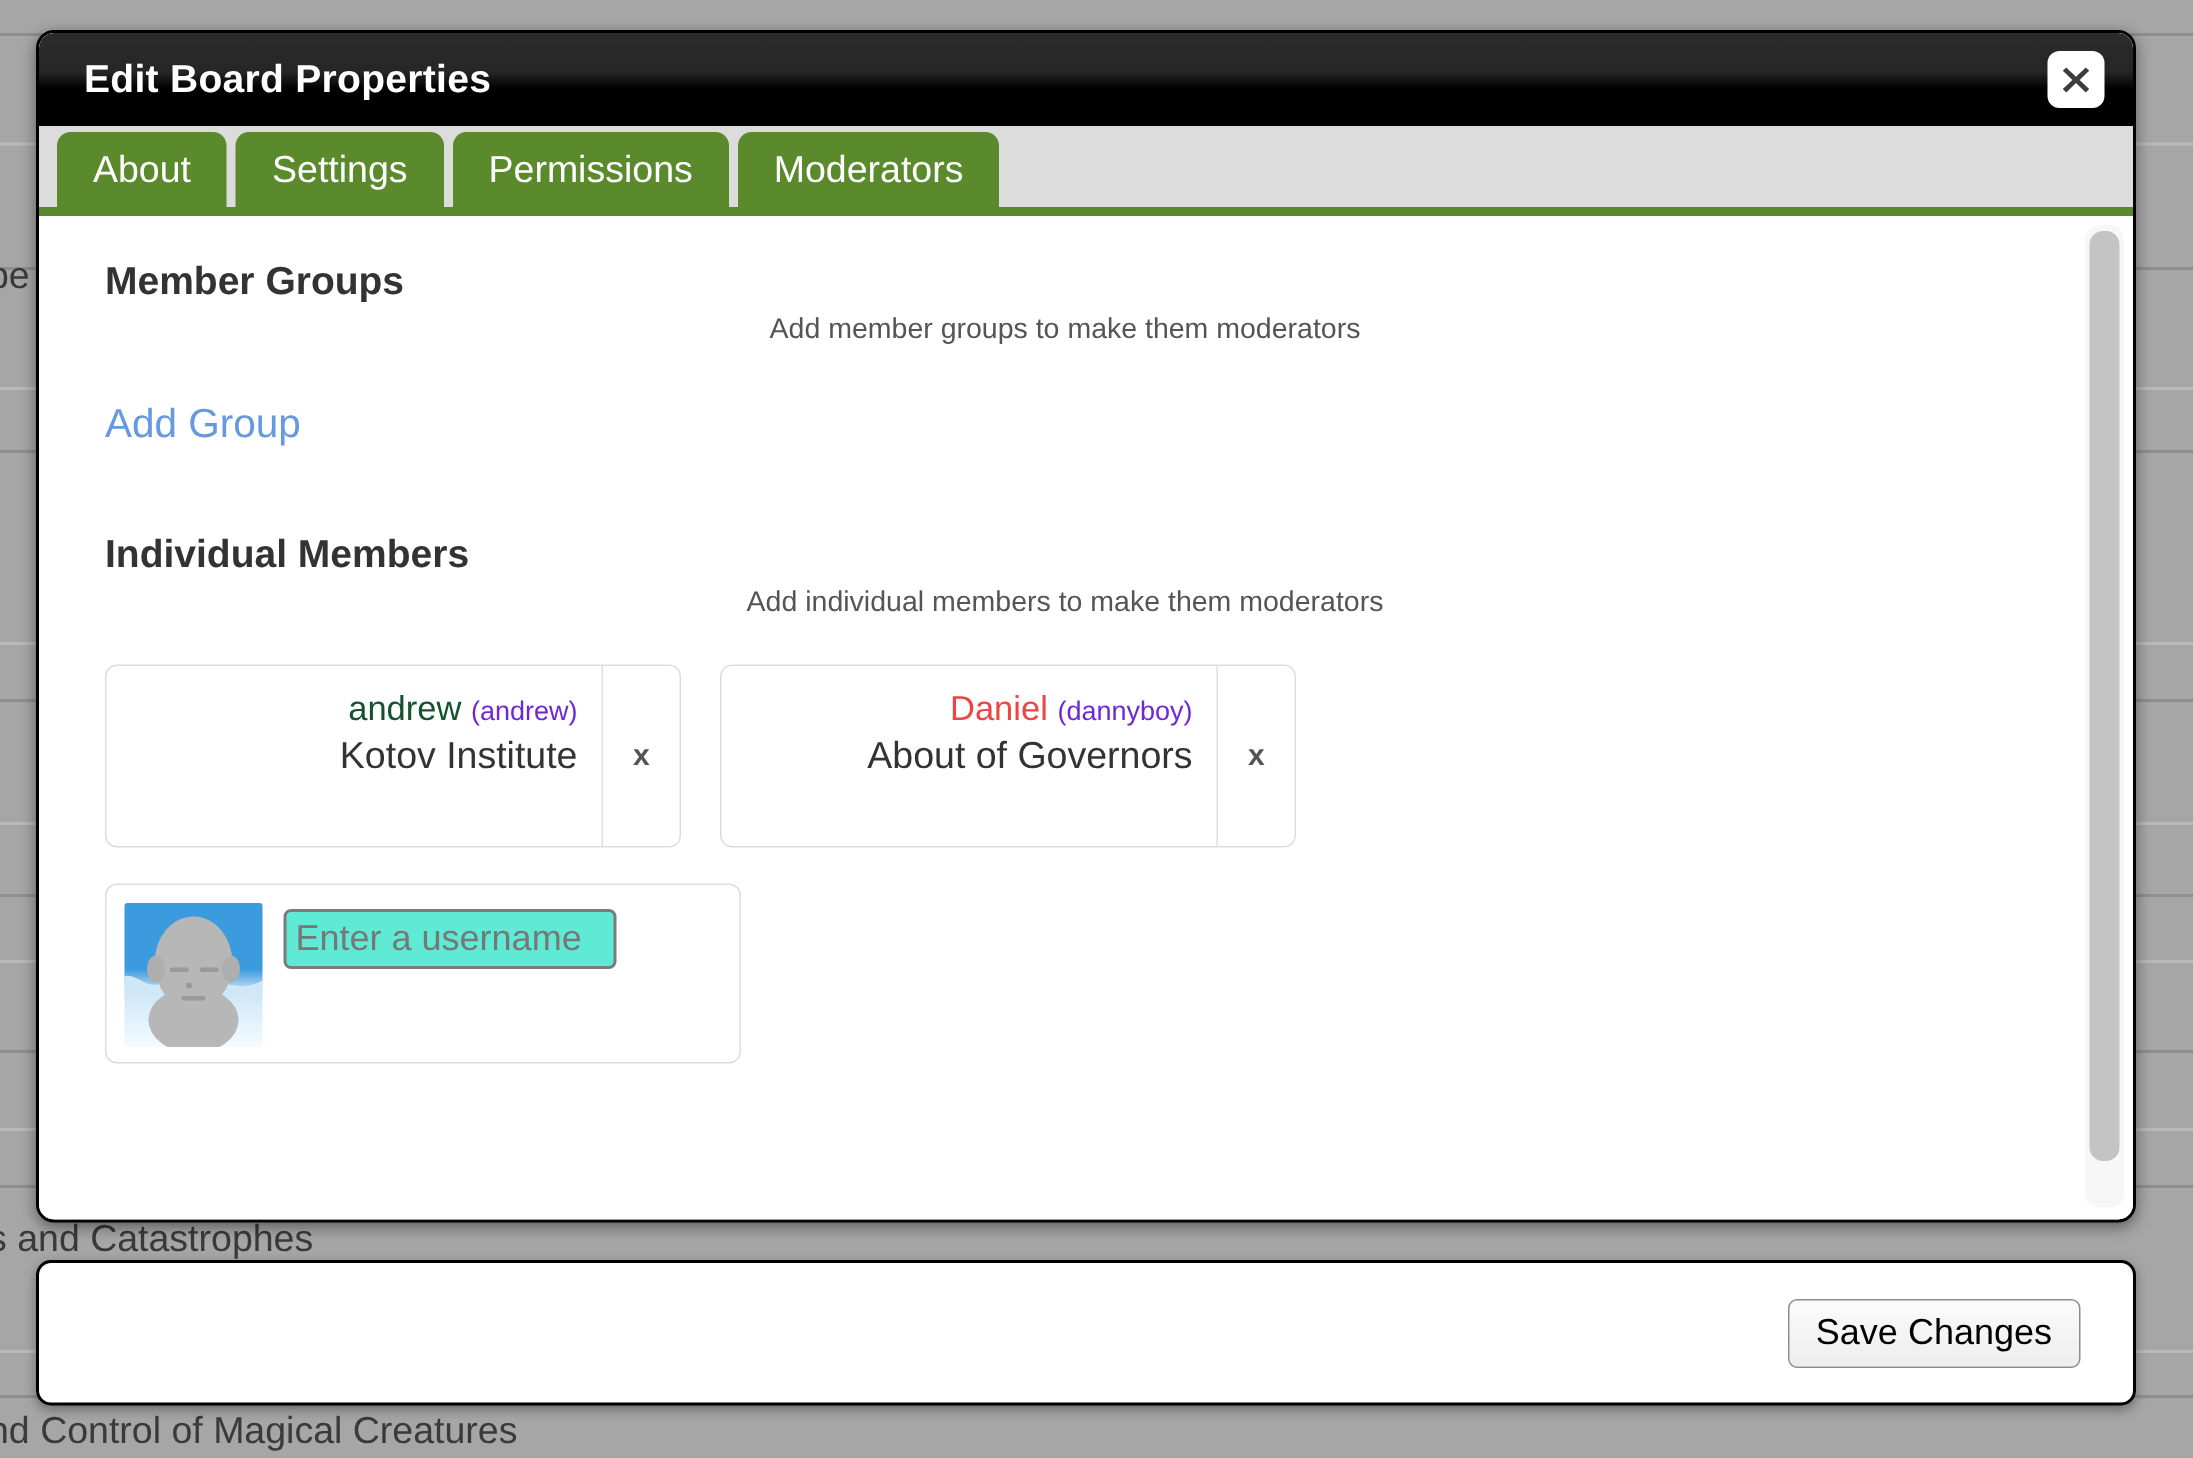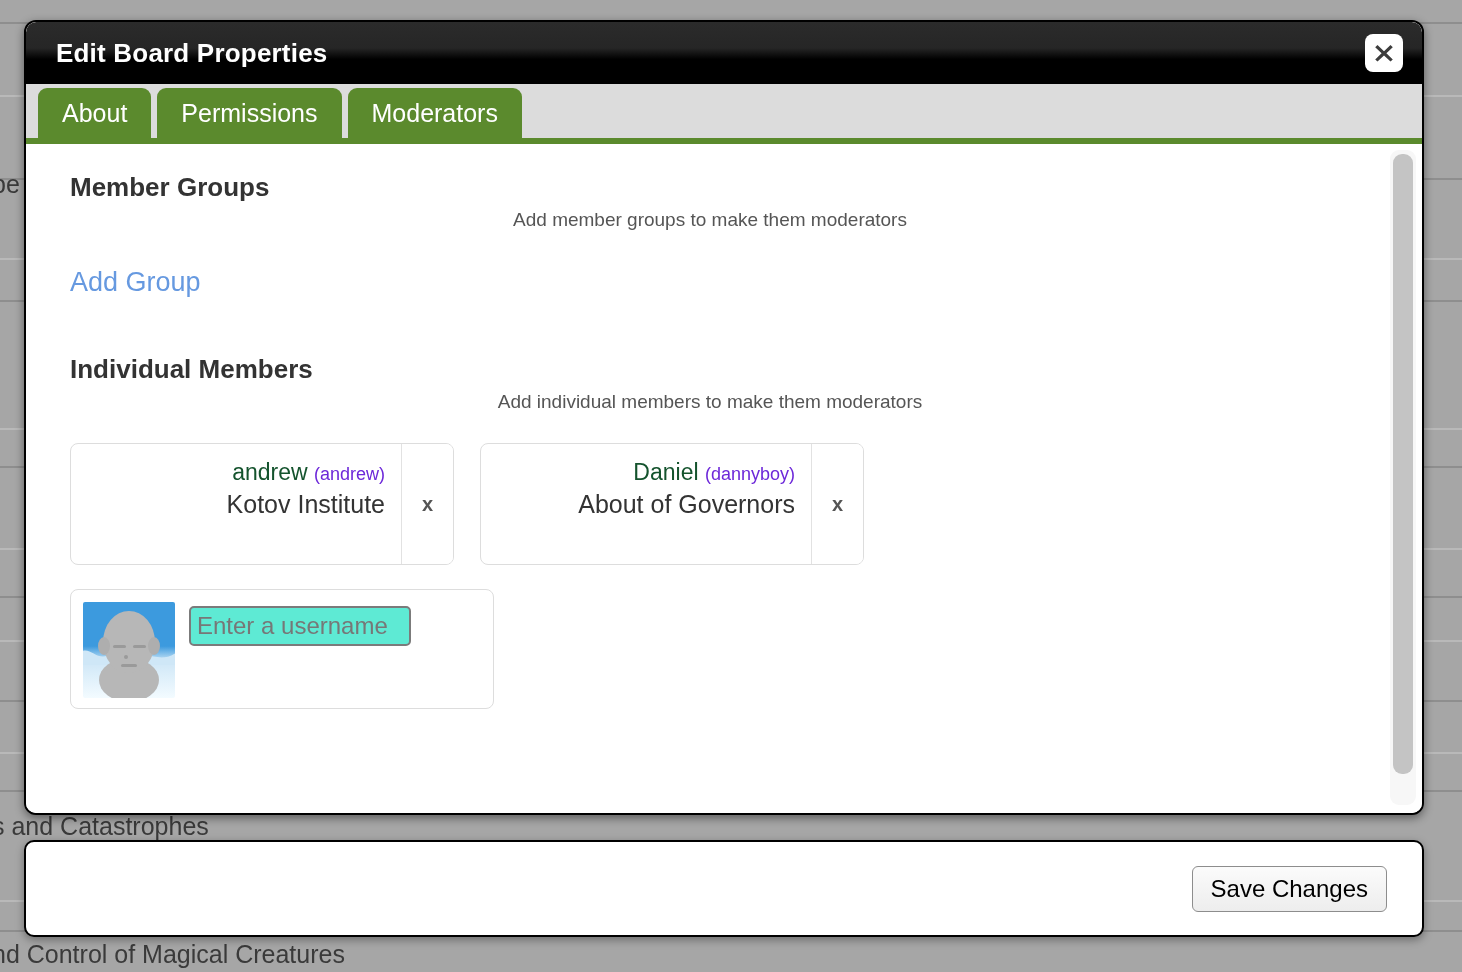--- a/index.html
+++ b/index.html
@@ -179,21 +179,21 @@
     overflow: hidden;
   }
   .member-card .info {
     flex: 1 1 auto;
     padding: 14px 16px 0 16px;
     text-align: right;
     min-width: 330px;
   }
   .member-line1 { font-size: 23px; line-height: 1.25; }
   .member-uname { color: #14532d; }
-  .member-uname.bright { color: #14532d; }
+  .member-uname.bright { color: #ef4444; }
   .member-handle { color: #6d28d9; font-size: 18px; }
   .member-line2 {
     font-size: 25px;
     color: #333333;
     line-height: 1.3;
     margin-top: 1px;
   }
   .member-remove {
     flex: 0 0 52px;
     border-left: 1px solid #e2e2e2;
@@ -308,20 +308,21 @@
     <div class="modal-title">Edit Board Properties</div>
     <button class="close-btn" aria-label="Close">
       <svg width="22" height="22" viewBox="0 0 22 22">
         <path d="M4.5 3 L11 9.2 L17.5 3 L19.8 5.2 L13.4 11.3 L19.8 17.4 L17.5 19.6 L11 13.4 L4.5 19.6 L2.2 17.4 L8.6 11.3 L2.2 5.2 Z" fill="#3d3d3d"></path>
       </svg>
     </button>
   </div>
 
   <div class="tabbar">
     <div class="tab">About</div>
+    <div class="tab">Settings</div>
     <div class="tab">Permissions</div>
     <div class="tab active">Moderators</div>
   </div>
 
   <div class="modal-body">
     <div class="body-inner">
 
       <h2 class="section-title">Member Groups</h2>
       <p class="section-sub">Add member groups to make them moderators</p>
       <a class="add-group-link">Add Group</a>

